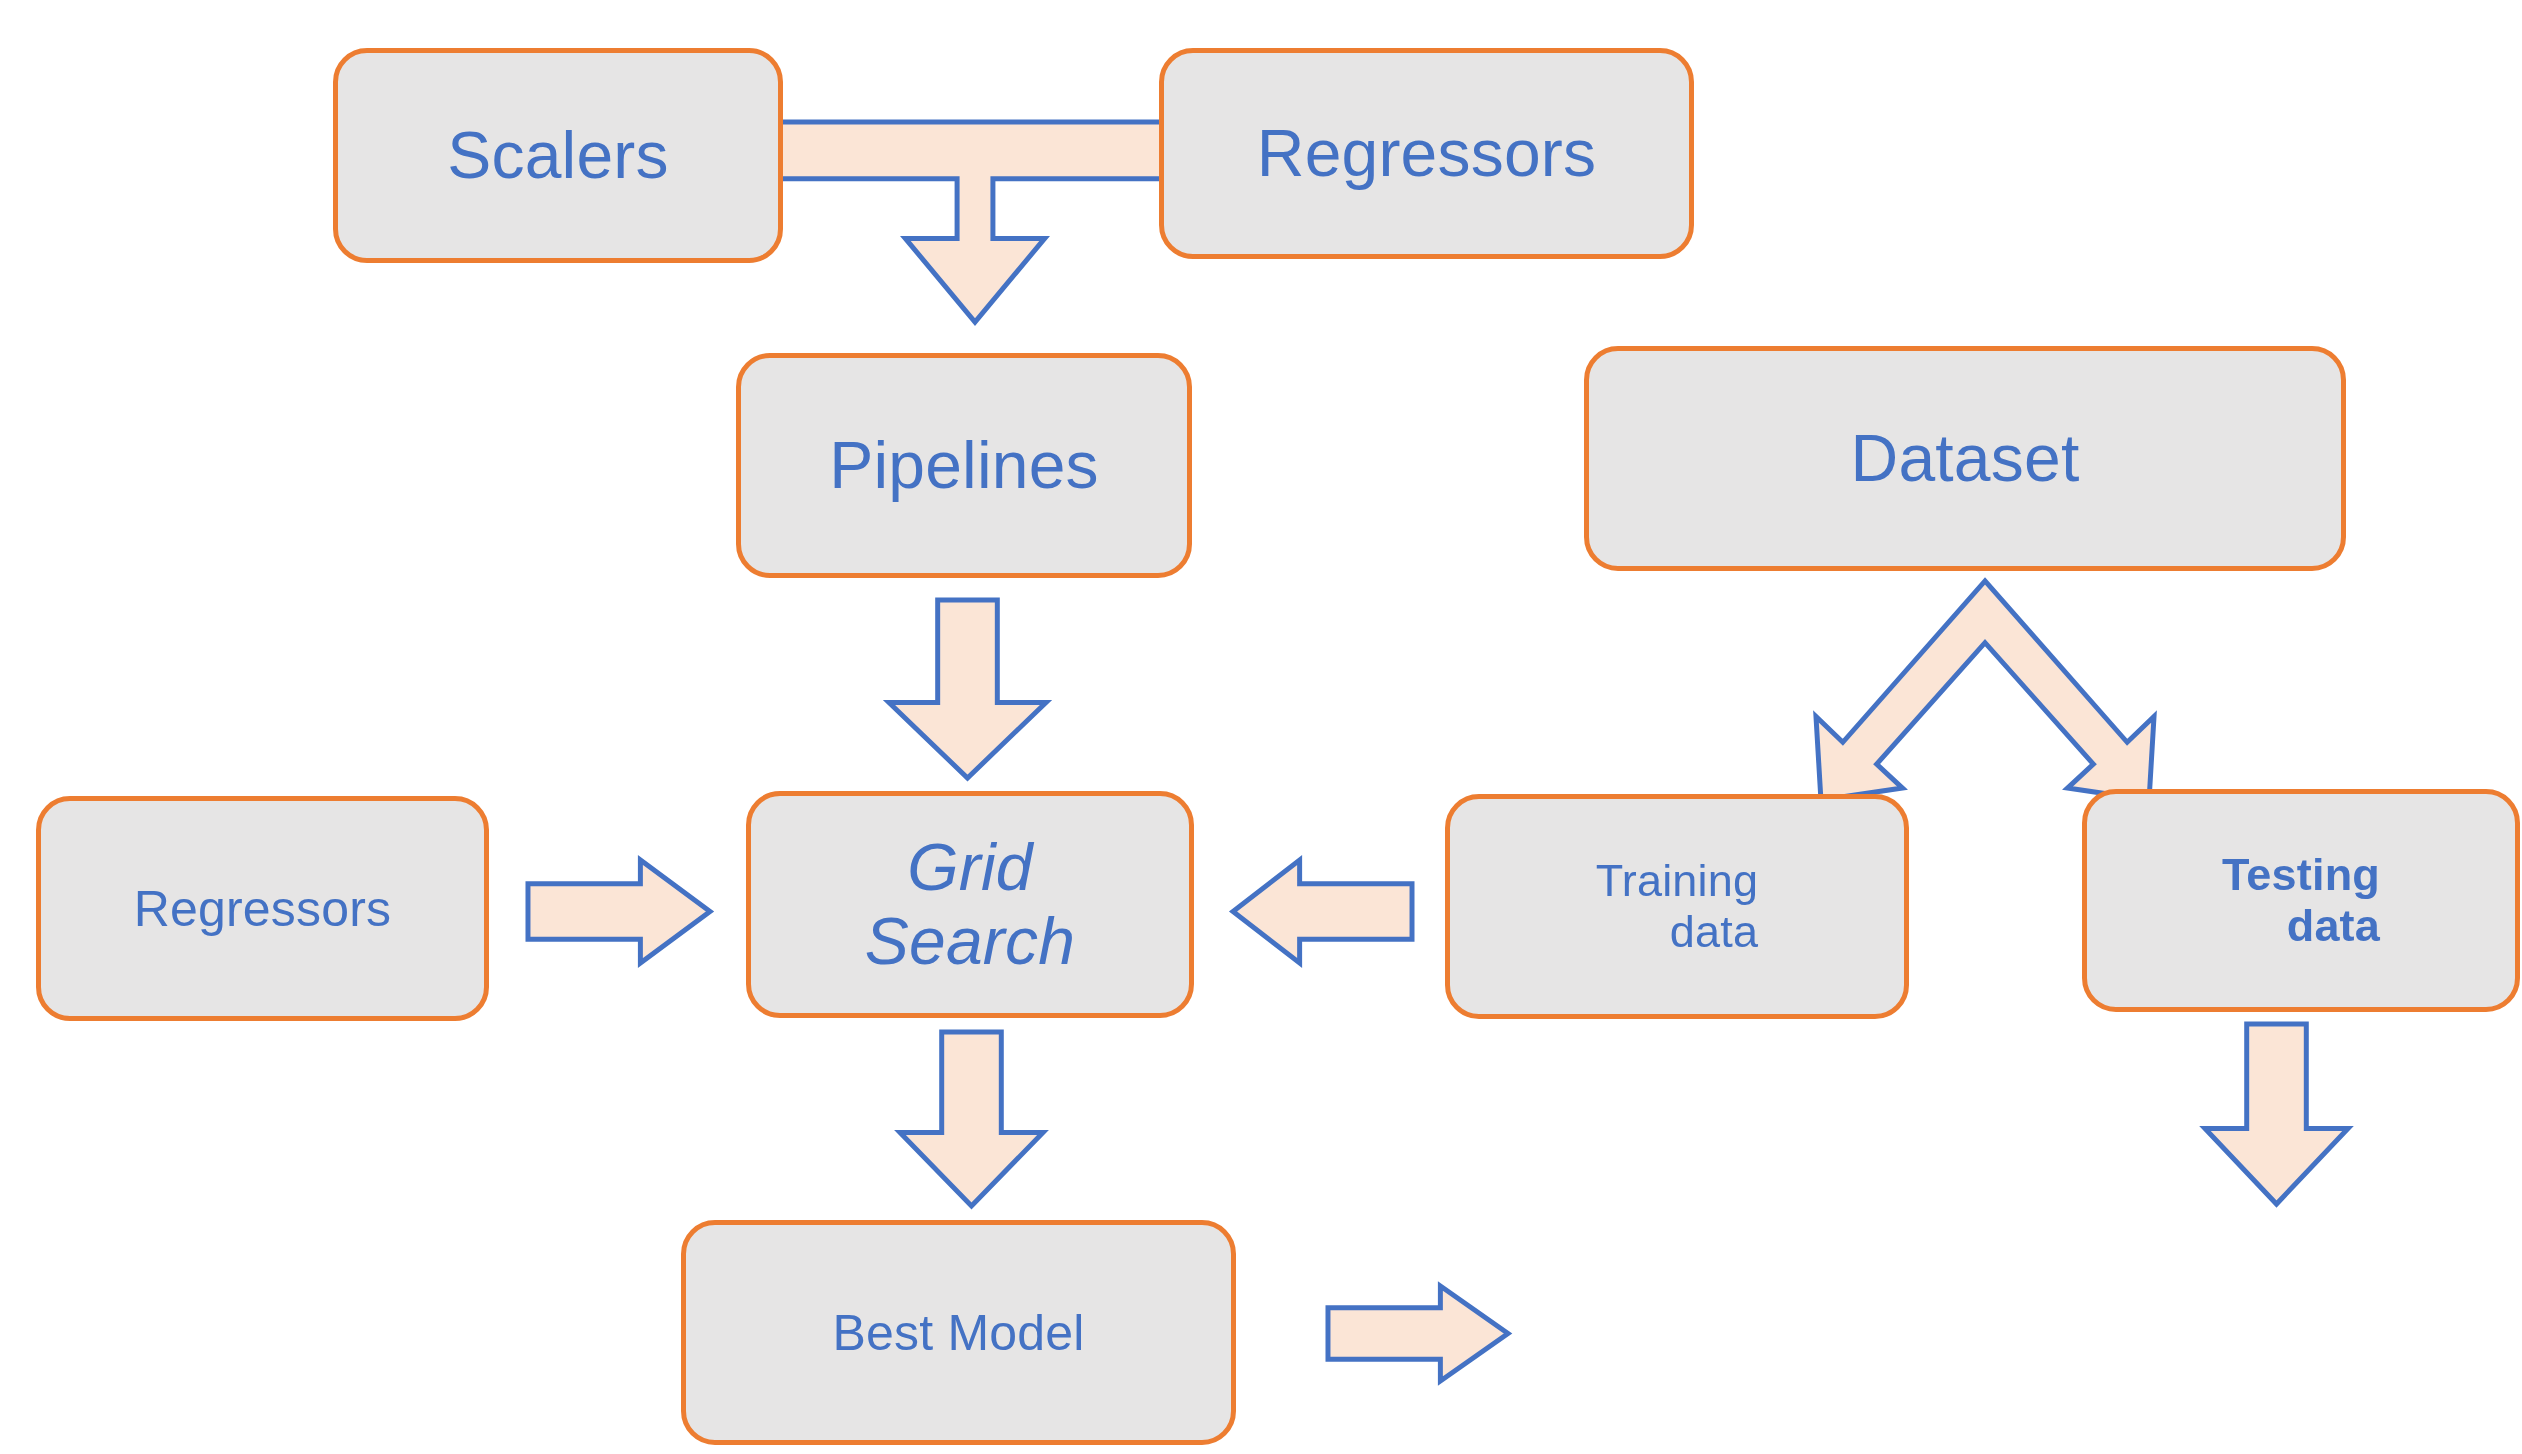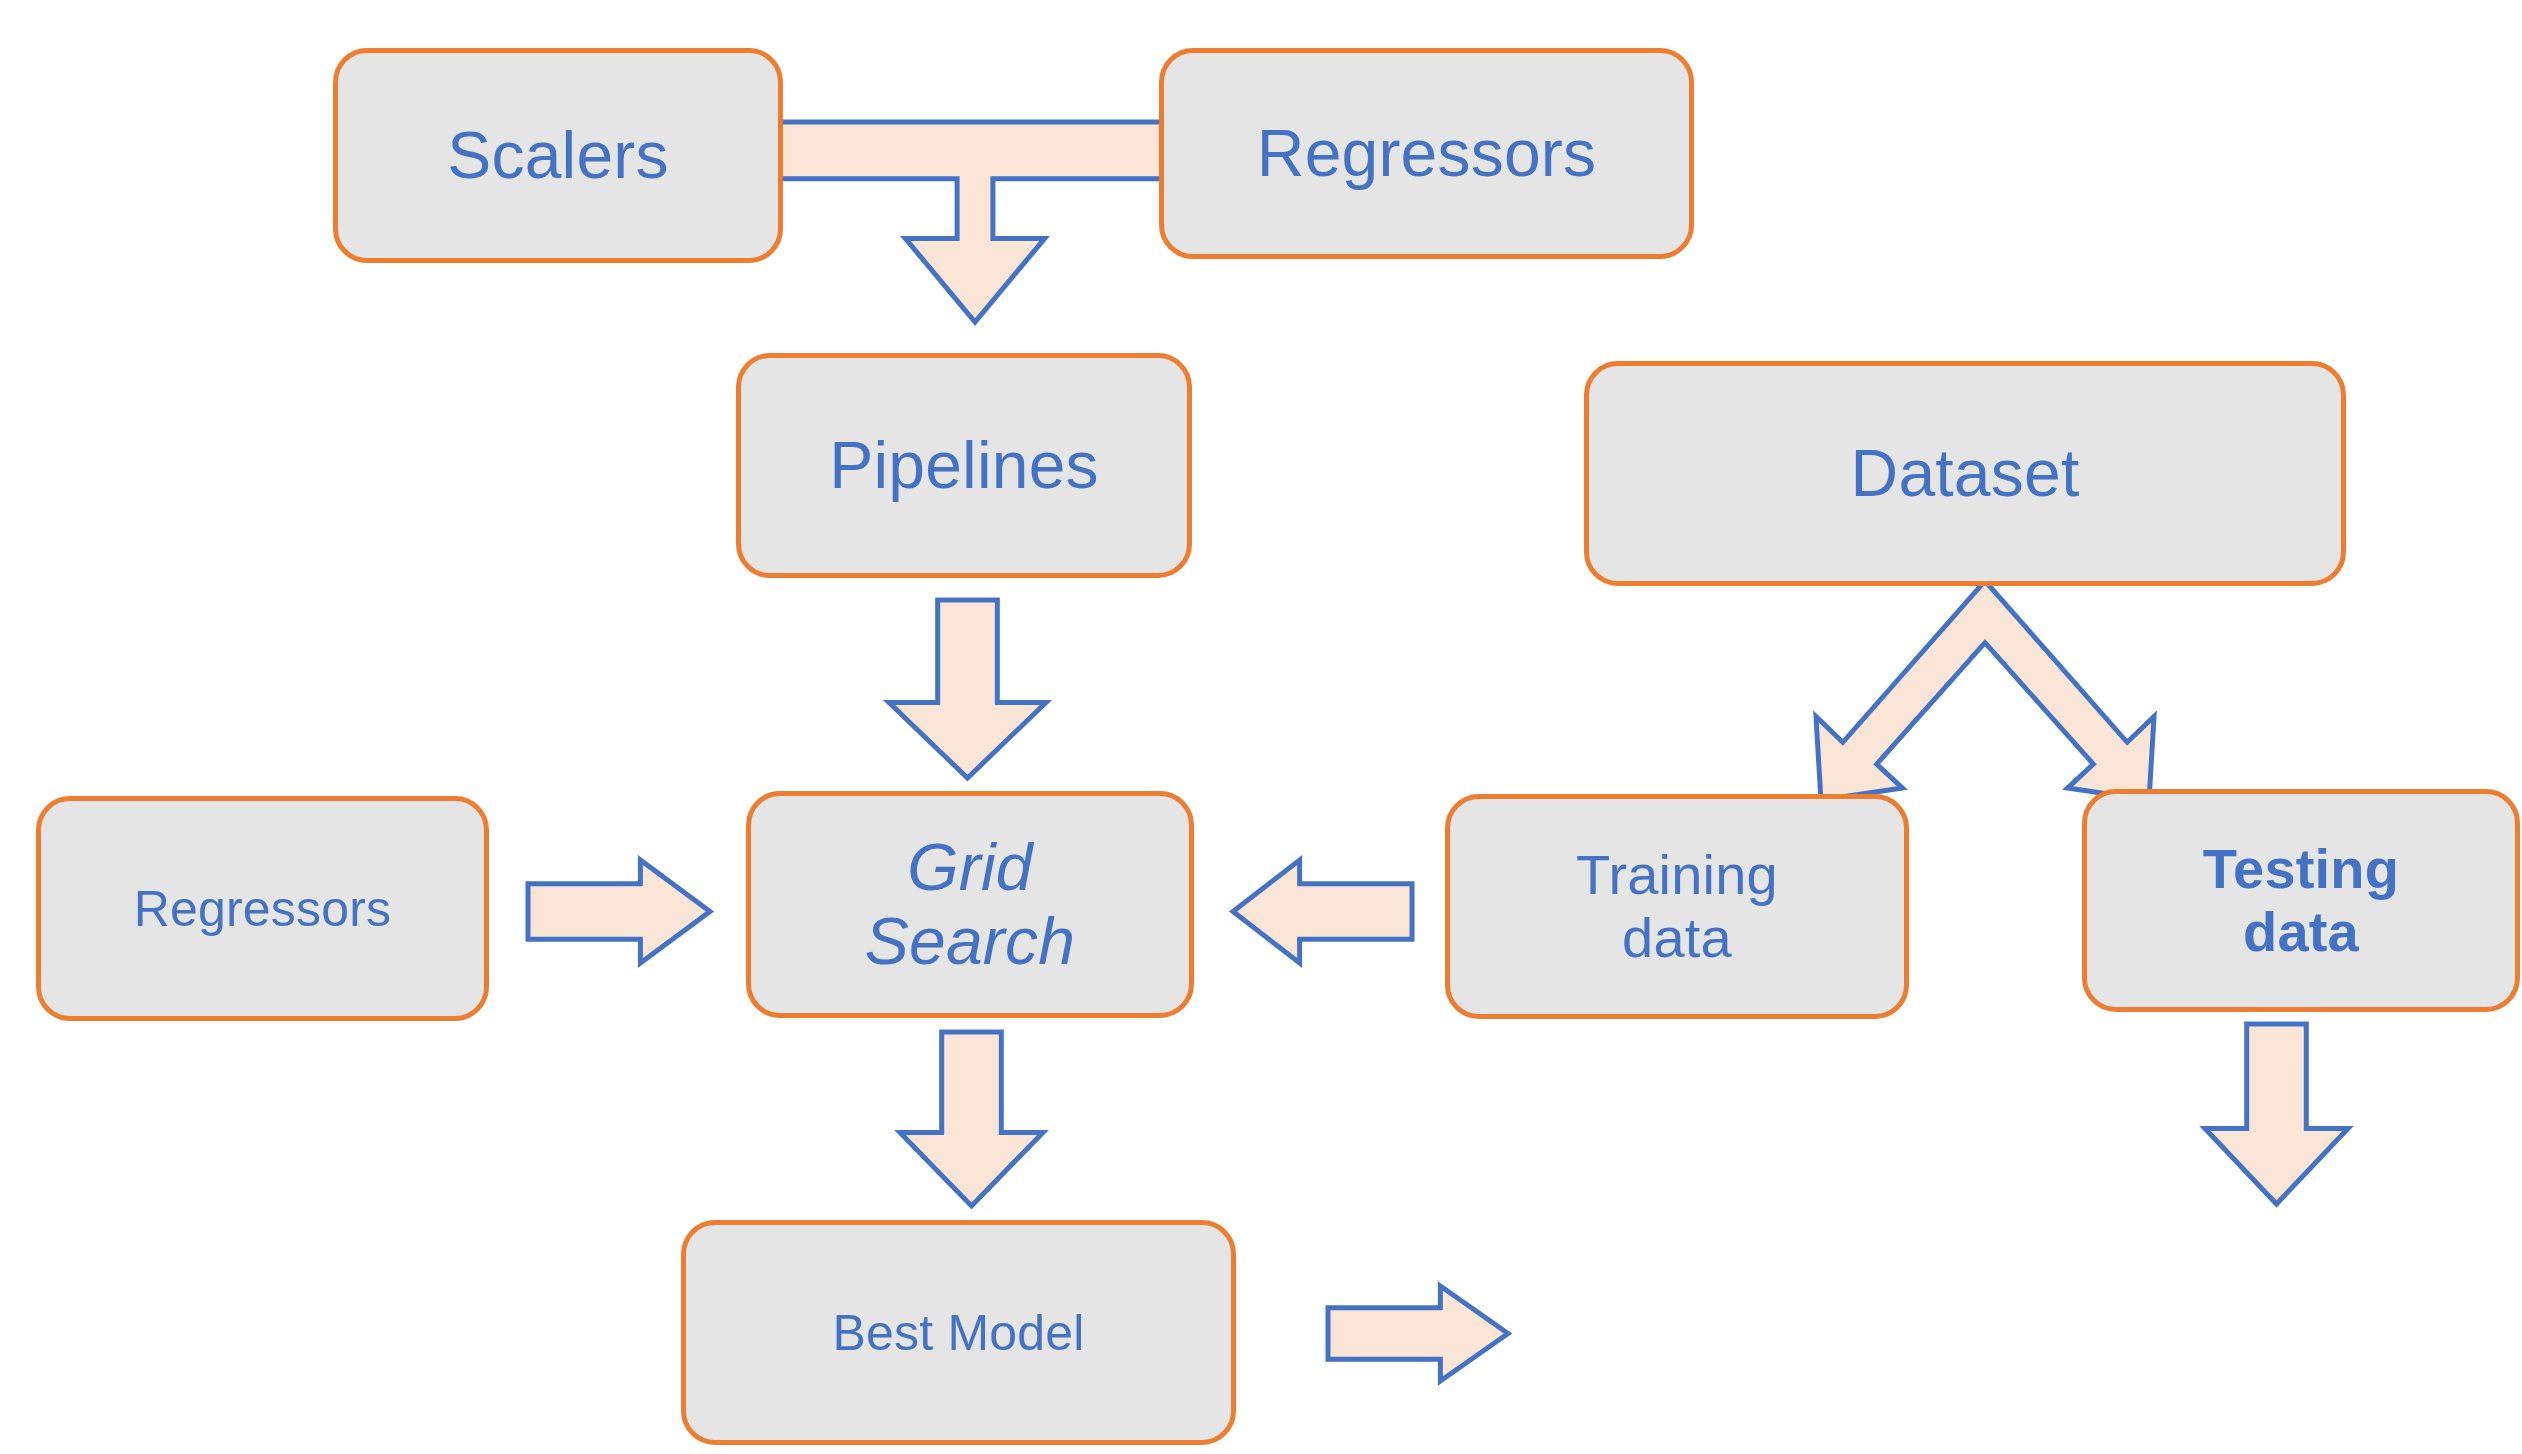--- a/index.html
+++ b/index.html
@@ -26,21 +26,21 @@
     display: flex;
     align-items: center;
     justify-content: center;
     text-align: center;
     color: #4472C4;
     line-height: 1.12;
     letter-spacing: 0.2px;
     white-space: pre-line;
   }
   .node.size-lg  { font-size: 66px; }
-  .node.size-md  { font-size: 56px; }
+  .node.size-md  { font-size: 45px; text-align: right; }
   .node.size-sm  { font-size: 50px; }
 
   .node-label {
     display: block;
     white-space: pre-line;
   }
 
   .arrow {
     position: absolute;
   }
@@ -135,21 +135,21 @@
   </div>
 
   <div class="node size-lg" style="left:736px; top:353px; width:456px; height:225px;">
     <span class="node-label">Pipelines</span>
   </div>
 
   <div class="node size-lg" style="left:1159px; top:48px; width:535px; height:211px;">
     <span class="node-label">Regressors</span>
   </div>
 
-  <div class="node size-lg" style="left:1584px; top:361px; width:762px; height:225px;">
+  <div class="node size-lg" style="left:1584px; top:346px; width:762px; height:225px;">
     <span class="node-label">Dataset</span>
   </div>
 
   <div class="node size-sm" style="left:36px; top:796px; width:453px; height:225px;">
     <span class="node-label">Regressors</span>
   </div>
 
   <div class="node size-lg" style="left:746px; top:791px; width:448px; height:227px;font-style:italic;">
     <span class="node-label">Grid
 Search</span>

